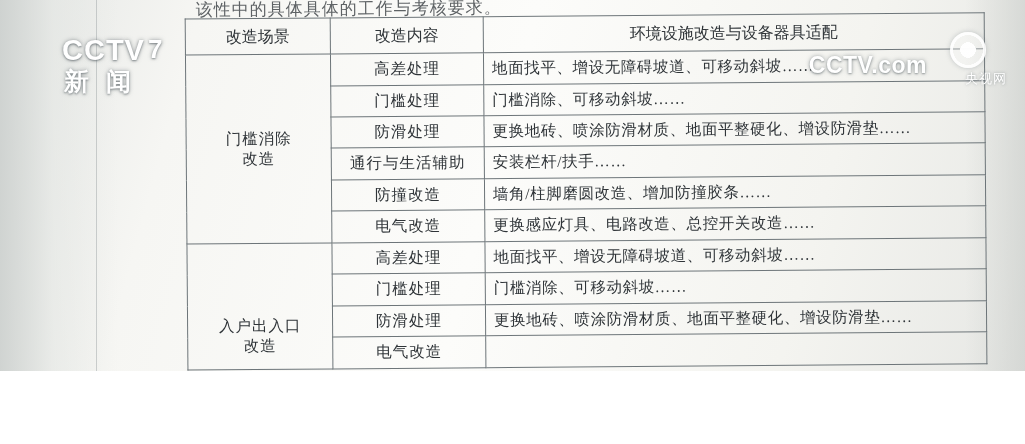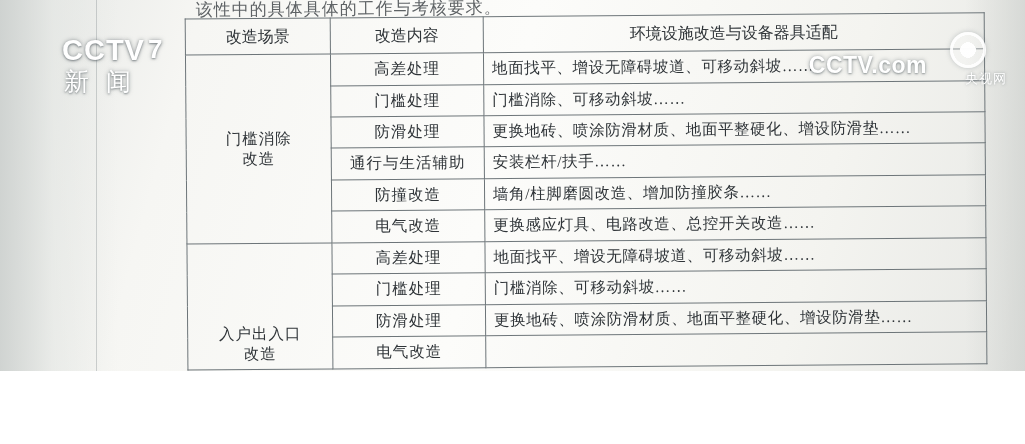--- a/index.html
+++ b/index.html
@@ -113,21 +113,21 @@
   }
   #cctv-logo .num {
     display: inline-block;
     font-size: 26px;
     font-weight: 700;
     transform: translateY(-2px);
     margin-left: 3px;
   }
   #cctv-logo .row2 {
     font-size: 25px;
-    font-weight: 400;
+    font-weight: 700;
     letter-spacing: 5px;
     margin-top: 4px;
     margin-left: 2px;
     line-height: 1;
   }
 
   
   #cctv-com {
     position: absolute;
     right: 98px;
@@ -208,21 +208,21 @@
         <tr>
           <td class="col-item item-cell">防撞改造</td>
           <td class="col-desc desc-cell">墙角/柱脚磨圆改造、增加防撞胶条……</td>
         </tr>
         <tr>
           <td class="col-item item-cell">电气改造</td>
           <td class="col-desc desc-cell">更换感应灯具、电路改造、总控开关改造……</td>
         </tr>
 
         <tr>
-          <td class="col-scene scene-cell" rowspan="4" style="vertical-align:bottom;padding-bottom:4px">
+          <td class="col-scene scene-cell" rowspan="4" style="vertical-align:bottom;padding-bottom:12px">
             <span>入户出入口</span><br>
             <span>改造</span>
           </td>
           <td class="col-item item-cell">高差处理</td>
           <td class="col-desc desc-cell">地面找平、增设无障碍坡道、可移动斜坡……</td>
         </tr>
         <tr>
           <td class="col-item item-cell">门槛处理</td>
           <td class="col-desc desc-cell">门槛消除、可移动斜坡……</td>
         </tr>

